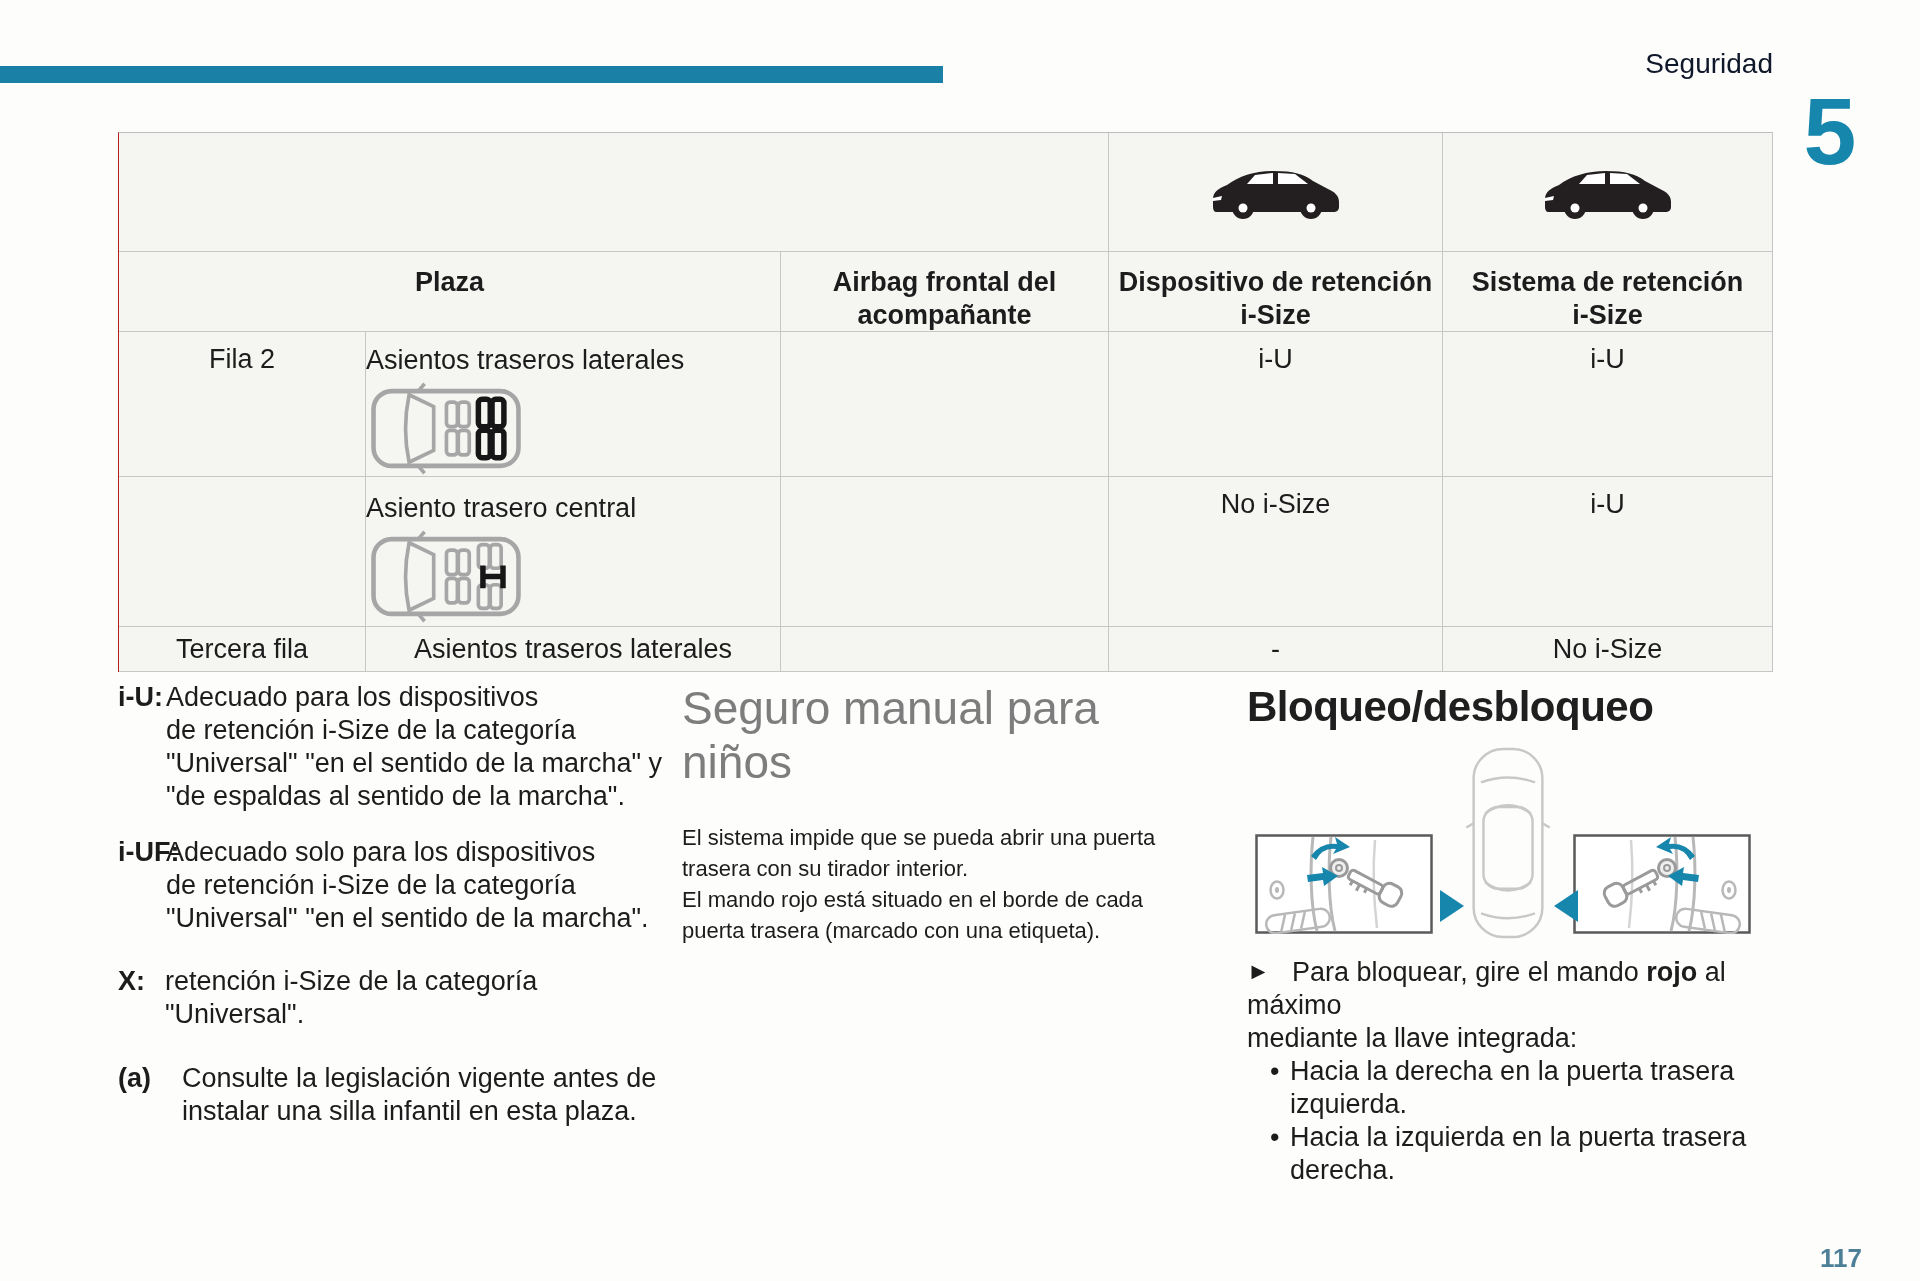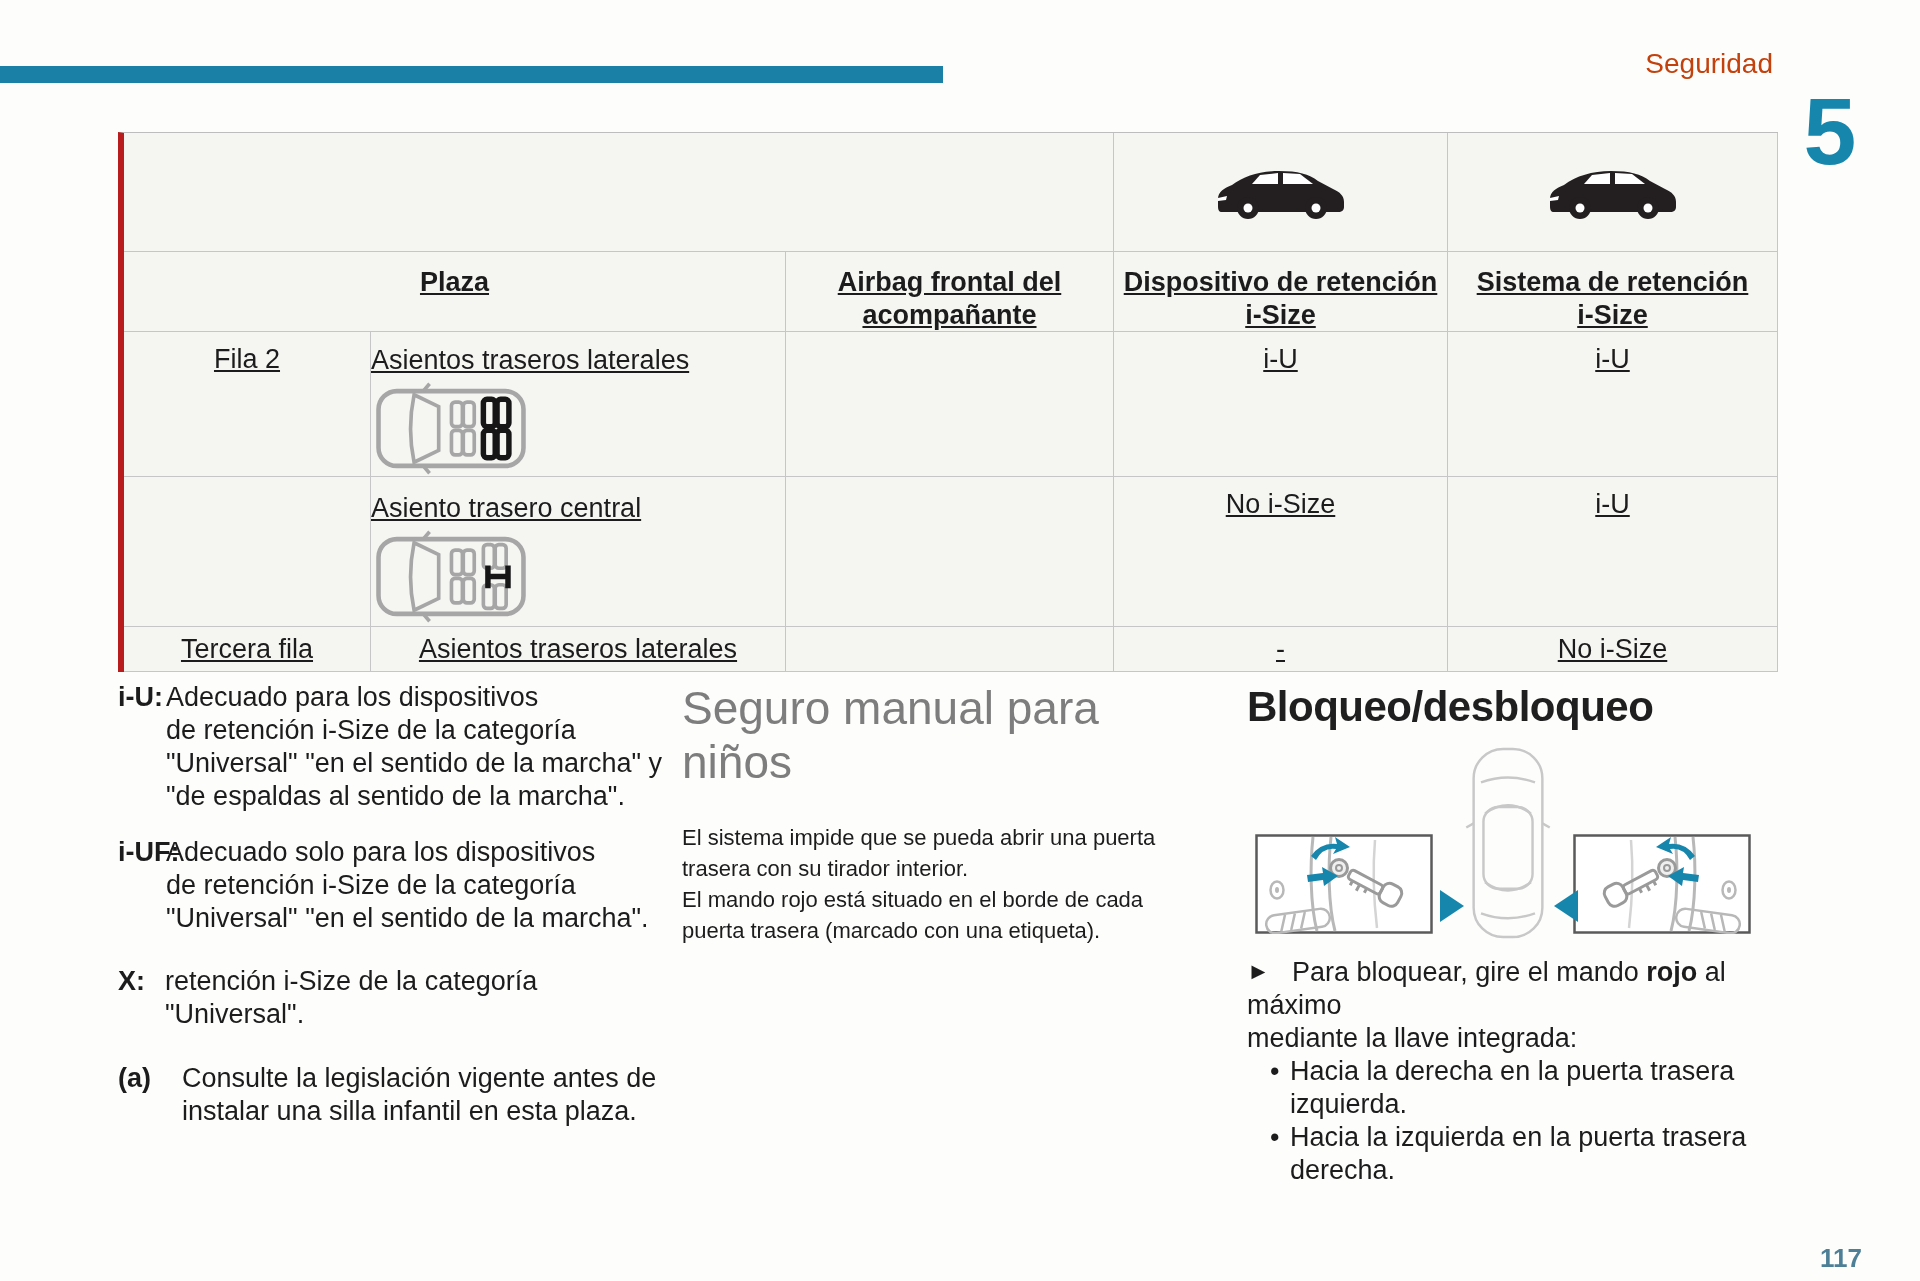--- a/index.html
+++ b/index.html
@@ -2,29 +2,29 @@
 <html><head>
 <meta charset="utf-8">
 <style>
   html,body{margin:0;padding:0;background:#ffffff;}
   .page{position:relative;width:1920px;height:1281px;background:#fdfdfc;overflow:hidden;
         font-family:"Liberation Sans","DejaVu Sans",sans-serif;color:#1c1c1c;}
 
   
   .top-rule{position:absolute;left:0;top:66px;width:943px;height:17px;background:#1a80a6;}
   .section-label{position:absolute;left:1560px;top:48px;width:213px;text-align:right;
-                 font-size:28px;color:#c2410c;}
+                 font-size:28px;color:#0f172a;}
   .chapter-num{position:absolute;left:1790px;top:84px;width:80px;text-align:center;
                font-size:95px;line-height:95px;font-weight:bold;color:#1786ad;}
 
   
   .seat-table{position:absolute;left:118px;top:132px;width:1654px;height:539px;
     display:grid;grid-template-columns:247px 415px 328px 334px 330px;
     grid-template-rows:119px 80px 145px 150px 45px;
-    border-top:1px solid #bdbdbd;border-left:6px solid #b91c1c;text-decoration:underline;}
+    border-top:1px solid #bdbdbd;border-left:1px solid #b91c1c;}
   .tcell{border-right:1px solid #c6c6c6;border-bottom:1px solid #c6c6c6;background:#f5f5f2;
     display:flex;align-items:flex-start;justify-content:center;font-size:27px;line-height:33px;
     text-align:center;box-sizing:border-box;}
   .tcell.vcenter{align-items:center;}
   .tcell.padtop{padding-top:11px;}
   .tcell.hdr{font-weight:bold;padding-top:14px;}
   .span-wide{grid-column:1/4;}
   .span-plaza{grid-column:1/3;}
   .seatcell{flex-direction:column;}
   .seatcell .seatmap{margin-top:5px;}

